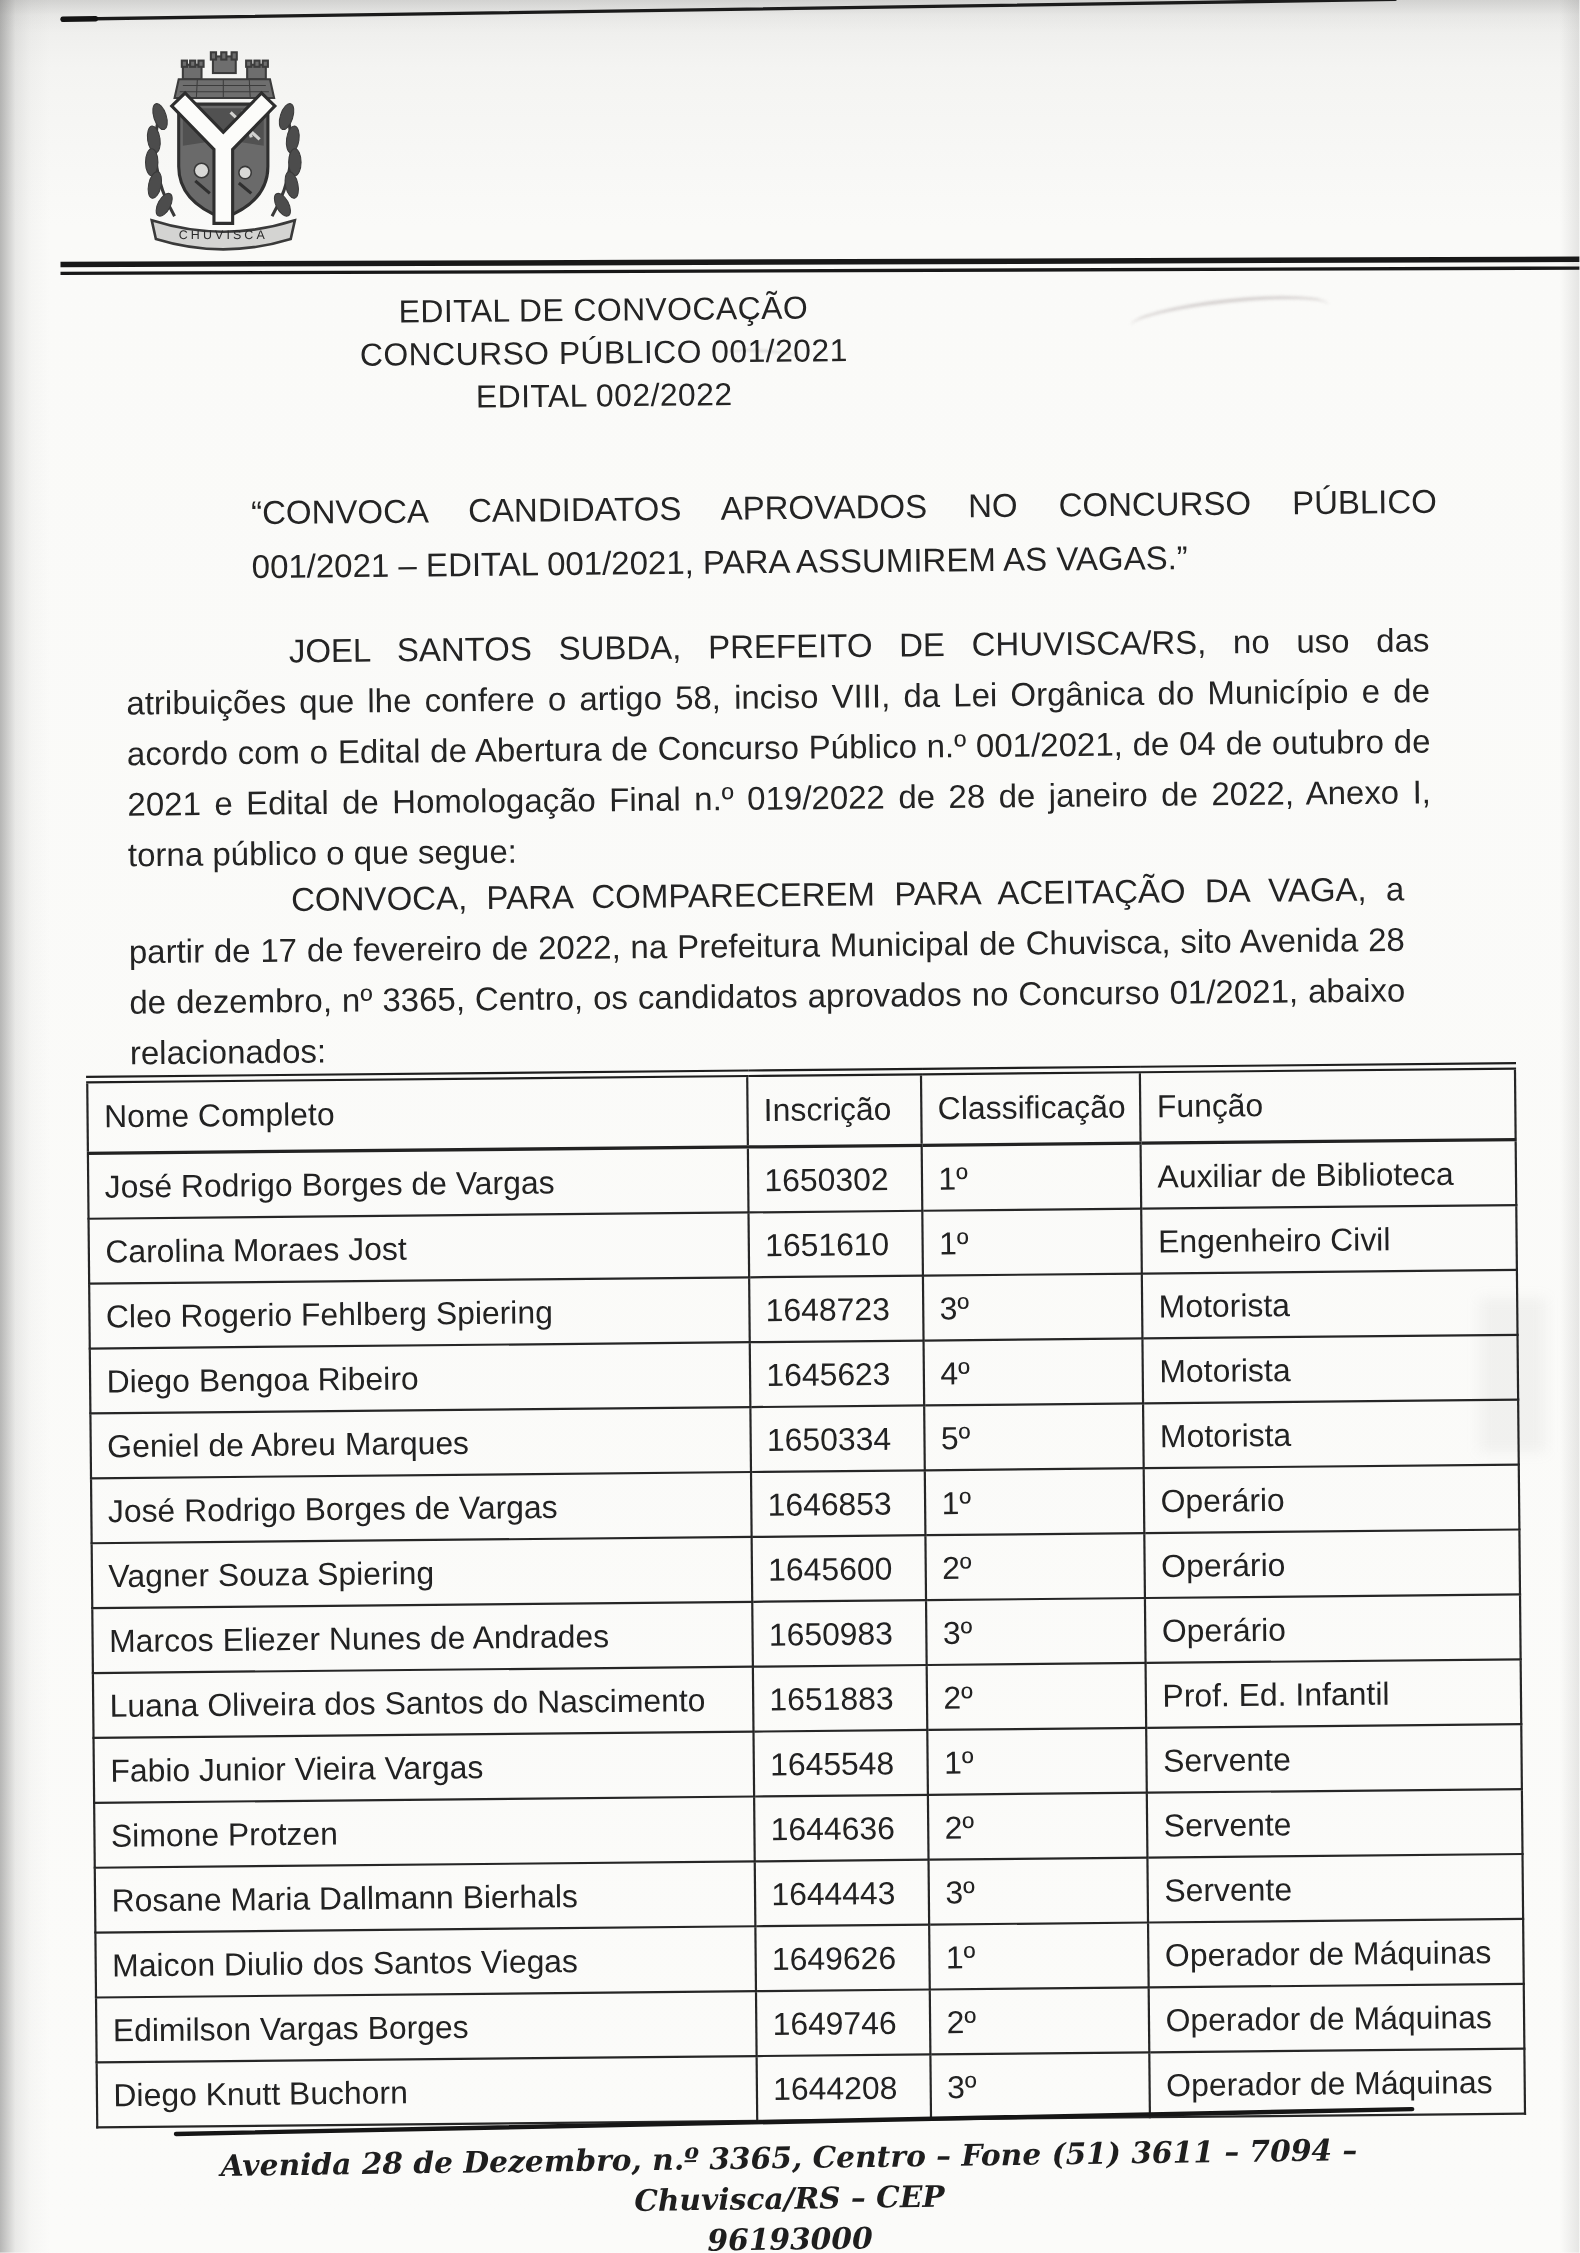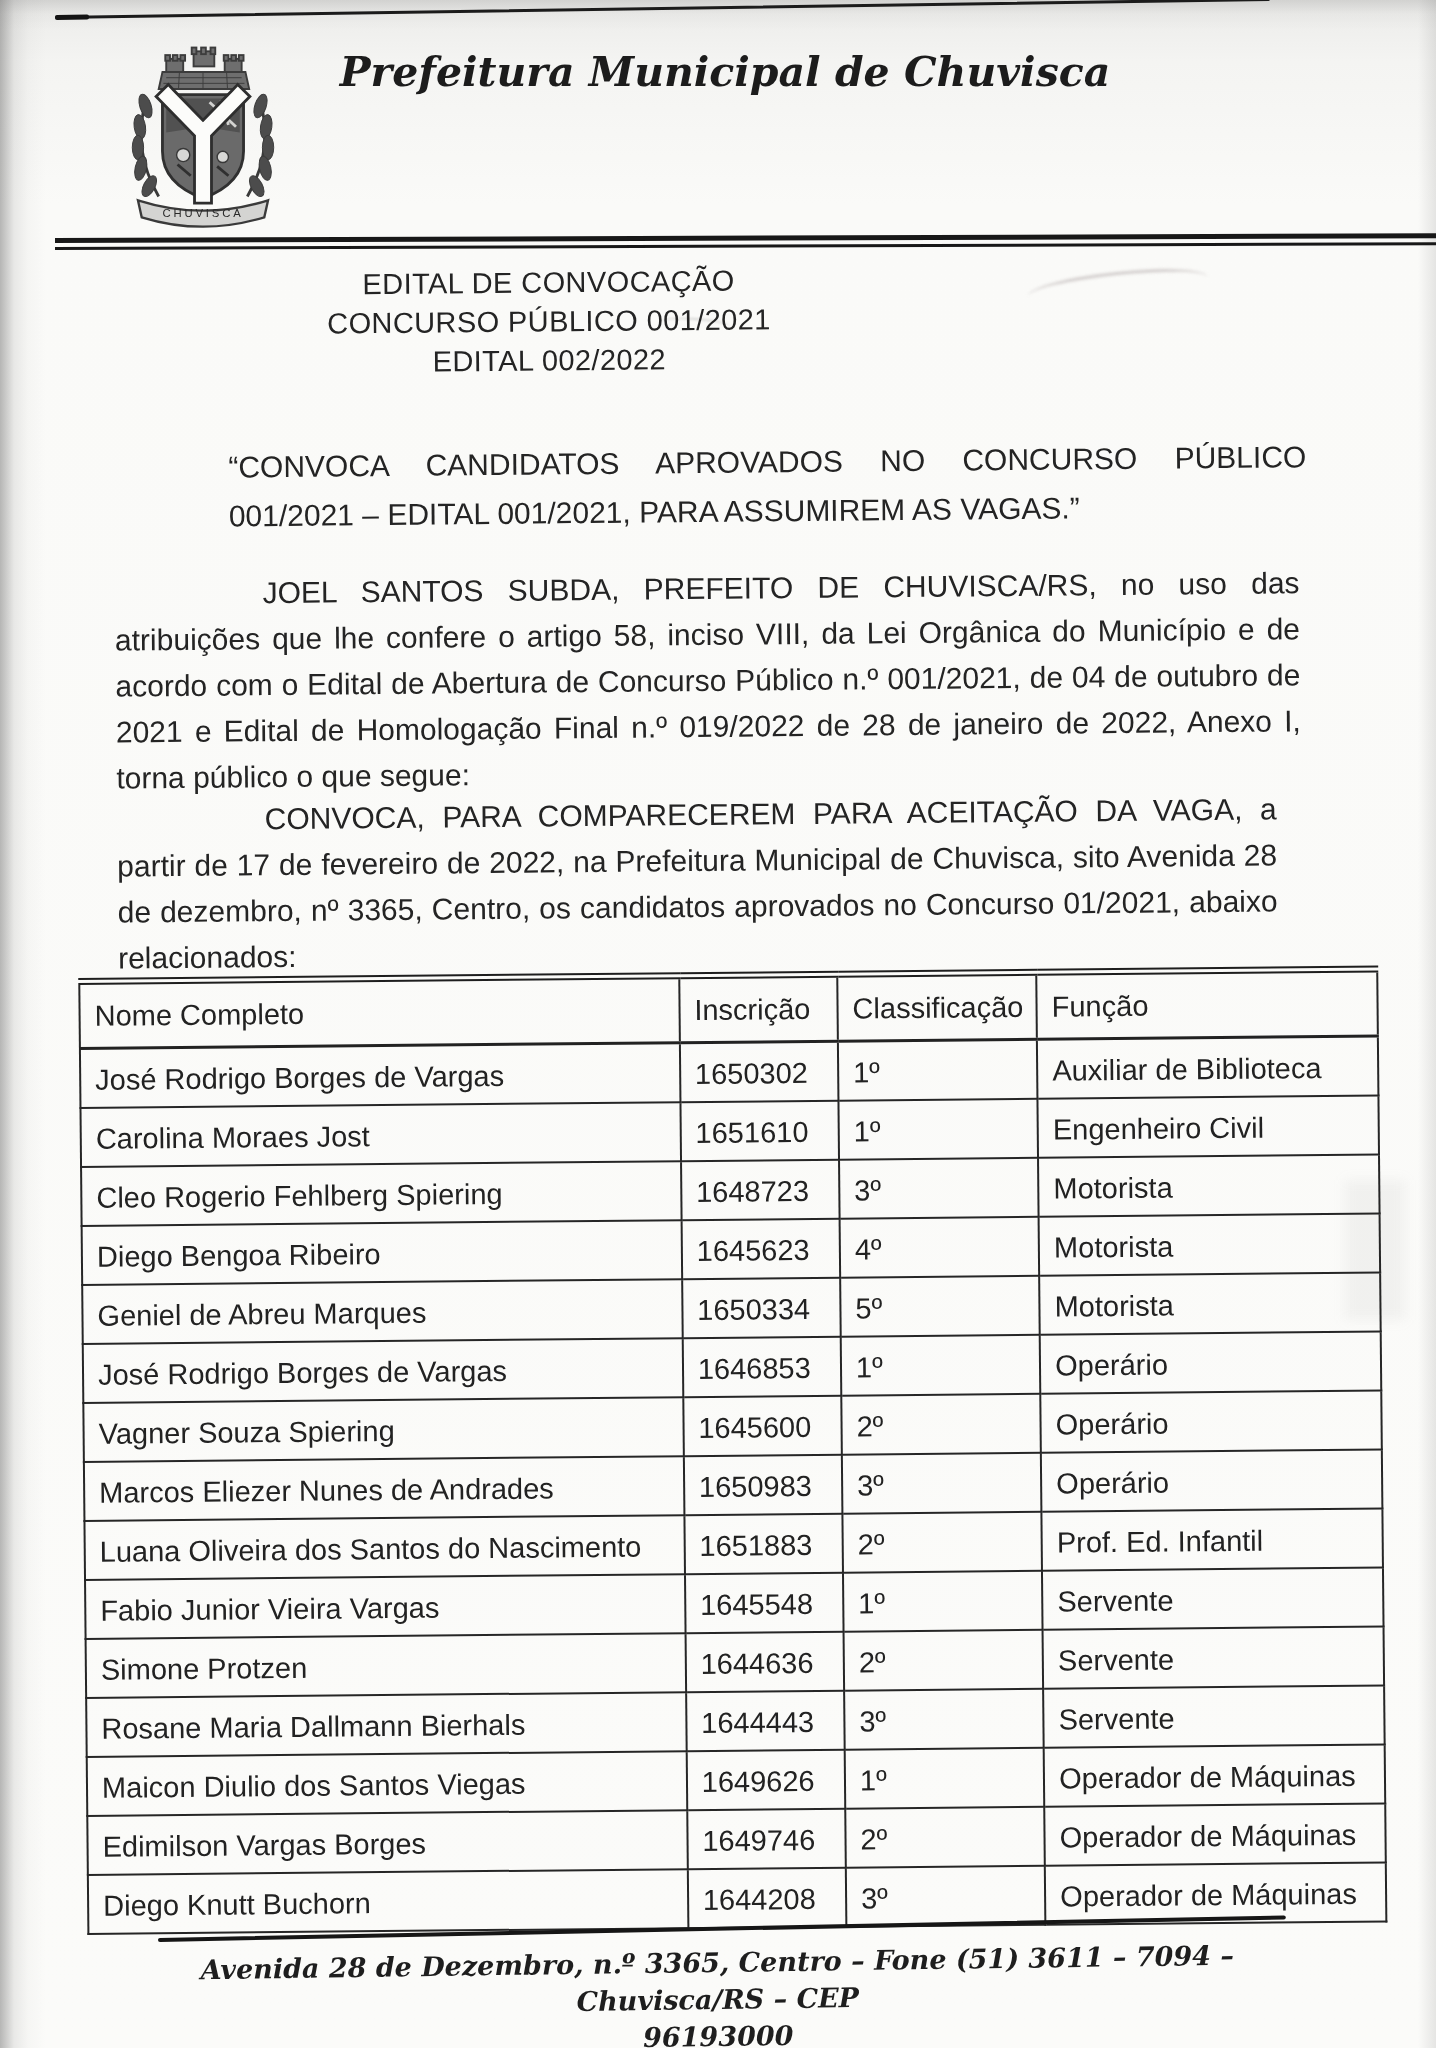--- a/index.html
+++ b/index.html
@@ -132,21 +132,20 @@
   <path d="M120 134 L132 144" stroke="#2f2f2f" stroke-width="3"></path>
 
   <path d="M68 60 L105 98 L142 60 M105 98 V164" fill="none" stroke="#2e2e2e" stroke-width="21" stroke-linecap="square"></path>
   <path d="M68 60 L105 98 L142 60 M105 98 V164" fill="none" stroke="#fcfcfa" stroke-width="15" stroke-linecap="square"></path>
 
   <path d="M36 170 Q105 192 174 170 L170 188 Q105 208 40 188 Z" fill="#d4d4d2" stroke="#3a3a3a" stroke-width="2.5"></path>
   <text x="105" y="188" text-anchor="middle" font-size="12" letter-spacing="3" fill="#2a2a2a" font-family="Liberation Sans, sans-serif">CHUVISCA</text>
 </svg>
 
 <div class="header-text">
-  <div class="ht2">Prefeitura Municipal de Chuvisca</div>
 </div>
 <div class="double-rule">
   <div class="r1"></div>
     <div class="r2"></div>
 </div>
 
 <div class="main-rot">
 
   <div class="title-block">
     <div>EDITAL DE CONVOCAÇÃO</div>

